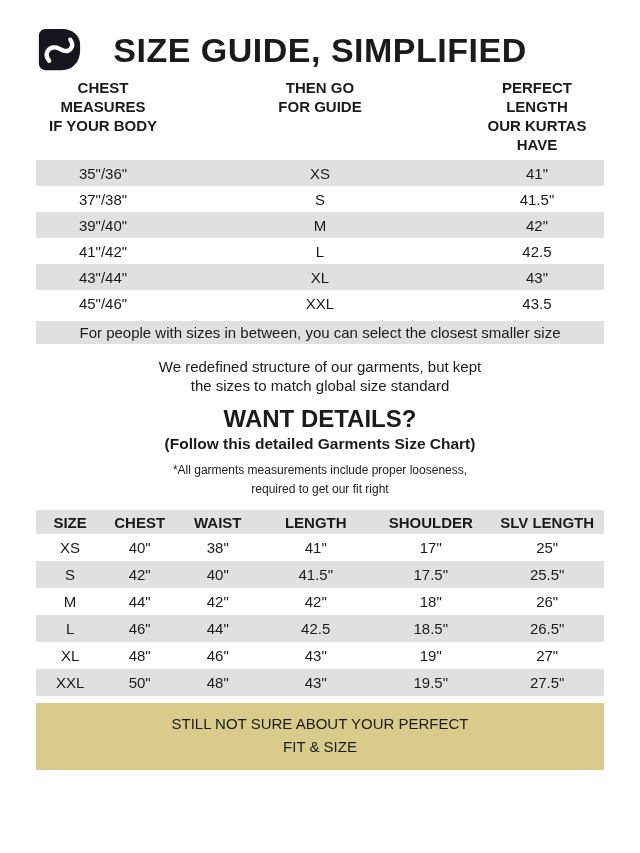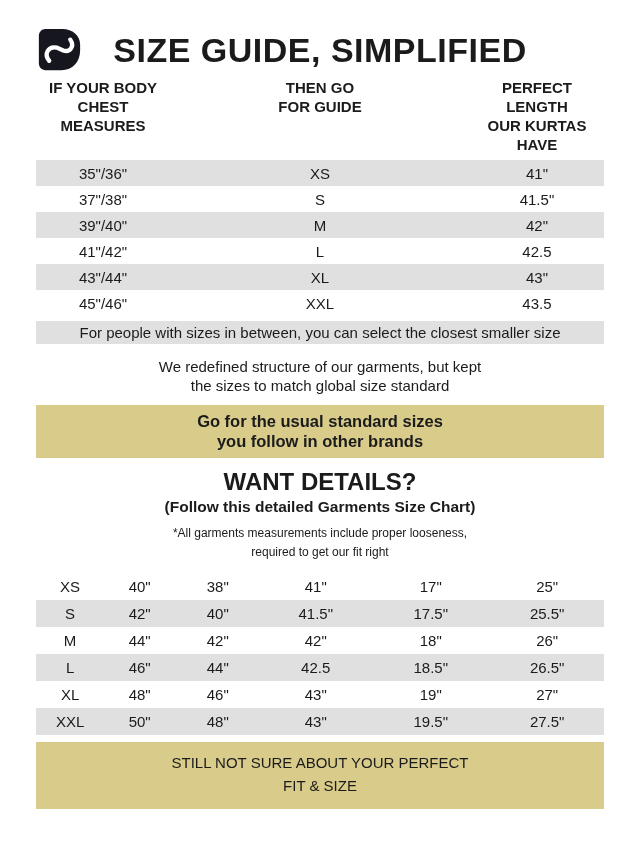--- a/index.html
+++ b/index.html
@@ -55,22 +55,22 @@
       <path d="M13 36 C7 29 12 20 21 22 L28 25 C35 27.5 40.5 21 35.5 13.5" stroke="#ffffff" stroke-width="4.6" fill="none" stroke-linecap="round"></path>
     </svg>
   </span>
 
   <div class="title">SIZE GUIDE, SIMPLIFIED</div>
 
   <div class="inner">
 
     <div class="t1-head">
       <div class="c1">
+        <div>CHEST MEASURES</div>
         <div>IF YOUR BODY</div>
-        <div>CHEST MEASURES</div>
       </div>
       <div class="c2">
         <div>THEN GO</div>
         <div>FOR GUIDE</div>
       </div>
       <div class="c3">
         <div>PERFECT LENGTH</div>
         <div>OUR KURTAS HAVE</div>
       </div>
     </div>
@@ -108,33 +108,37 @@
       </div>
     </div>
 
     <div class="footnote">For people with sizes in between, you can select the closest smaller size</div>
 
     <div class="note">
       <div>We redefined structure of our garments, but kept</div>
       <div>the sizes to match global size standard</div>
     </div>
 
-    <div class="banner">
-      <div class="b-bold">Go for the usual standard sizes</div>
-      <div class="b-bold">you follow in other brands</div>
-    </div>
 
     <div class="details-title">WANT DETAILS?</div>
     <div class="details-sub">(Follow this detailed Garments Size Chart)</div>
     <div class="details-note">
       <div>*All garments measurements include proper looseness,</div>
       <div>required to get our fit right</div>
     </div>
 
     <div class="t2">
+      <div class="t2-head">
+        <span class="d1">SIZE</span>
+        <span class="d2">CHEST</span>
+        <span class="d3">WAIST</span>
+        <span class="d4">LENGTH</span>
+        <span class="d5">SHOULDER</span>
+        <span class="d6">SLV LENGTH</span>
+      </div>
       <div class="t2-rows">
         <div class="t2-row">
           <span class="d1">XS</span>
           <span class="d2">40"</span>
           <span class="d3">38"</span>
           <span class="d4">41"</span>
           <span class="d5">17"</span>
           <span class="d6">25"</span>
         </div>
         <div class="t2-row">

